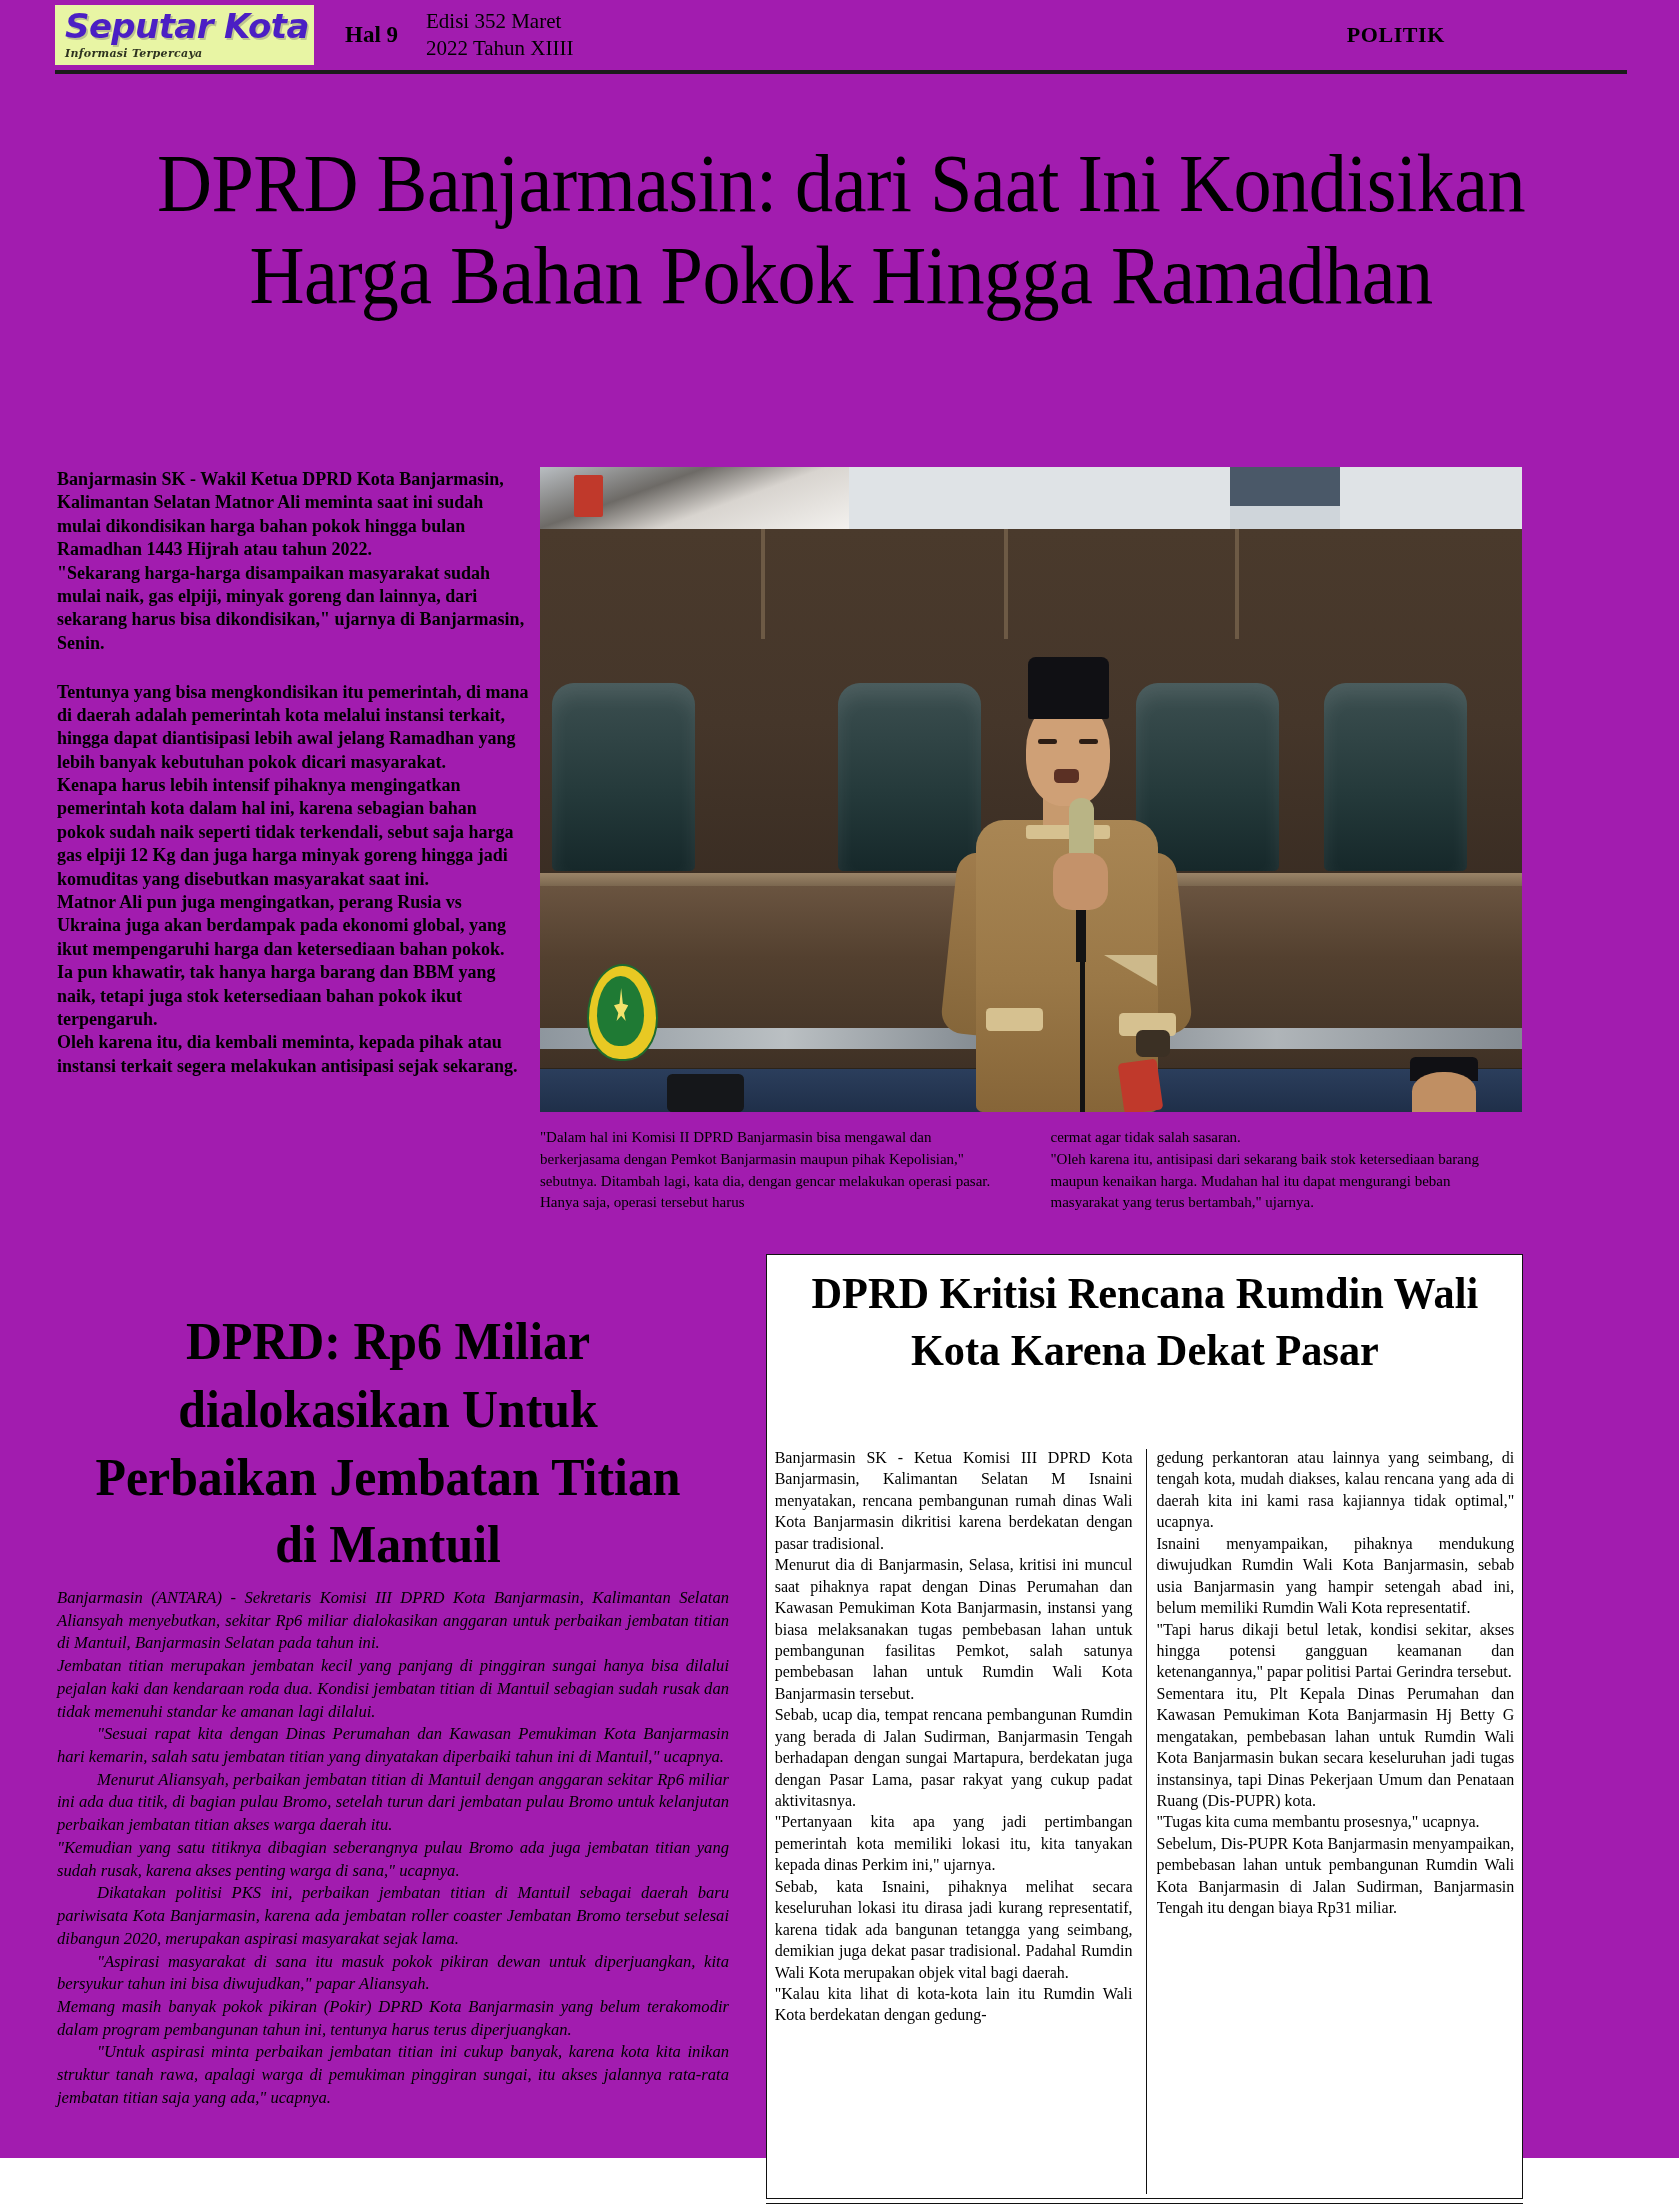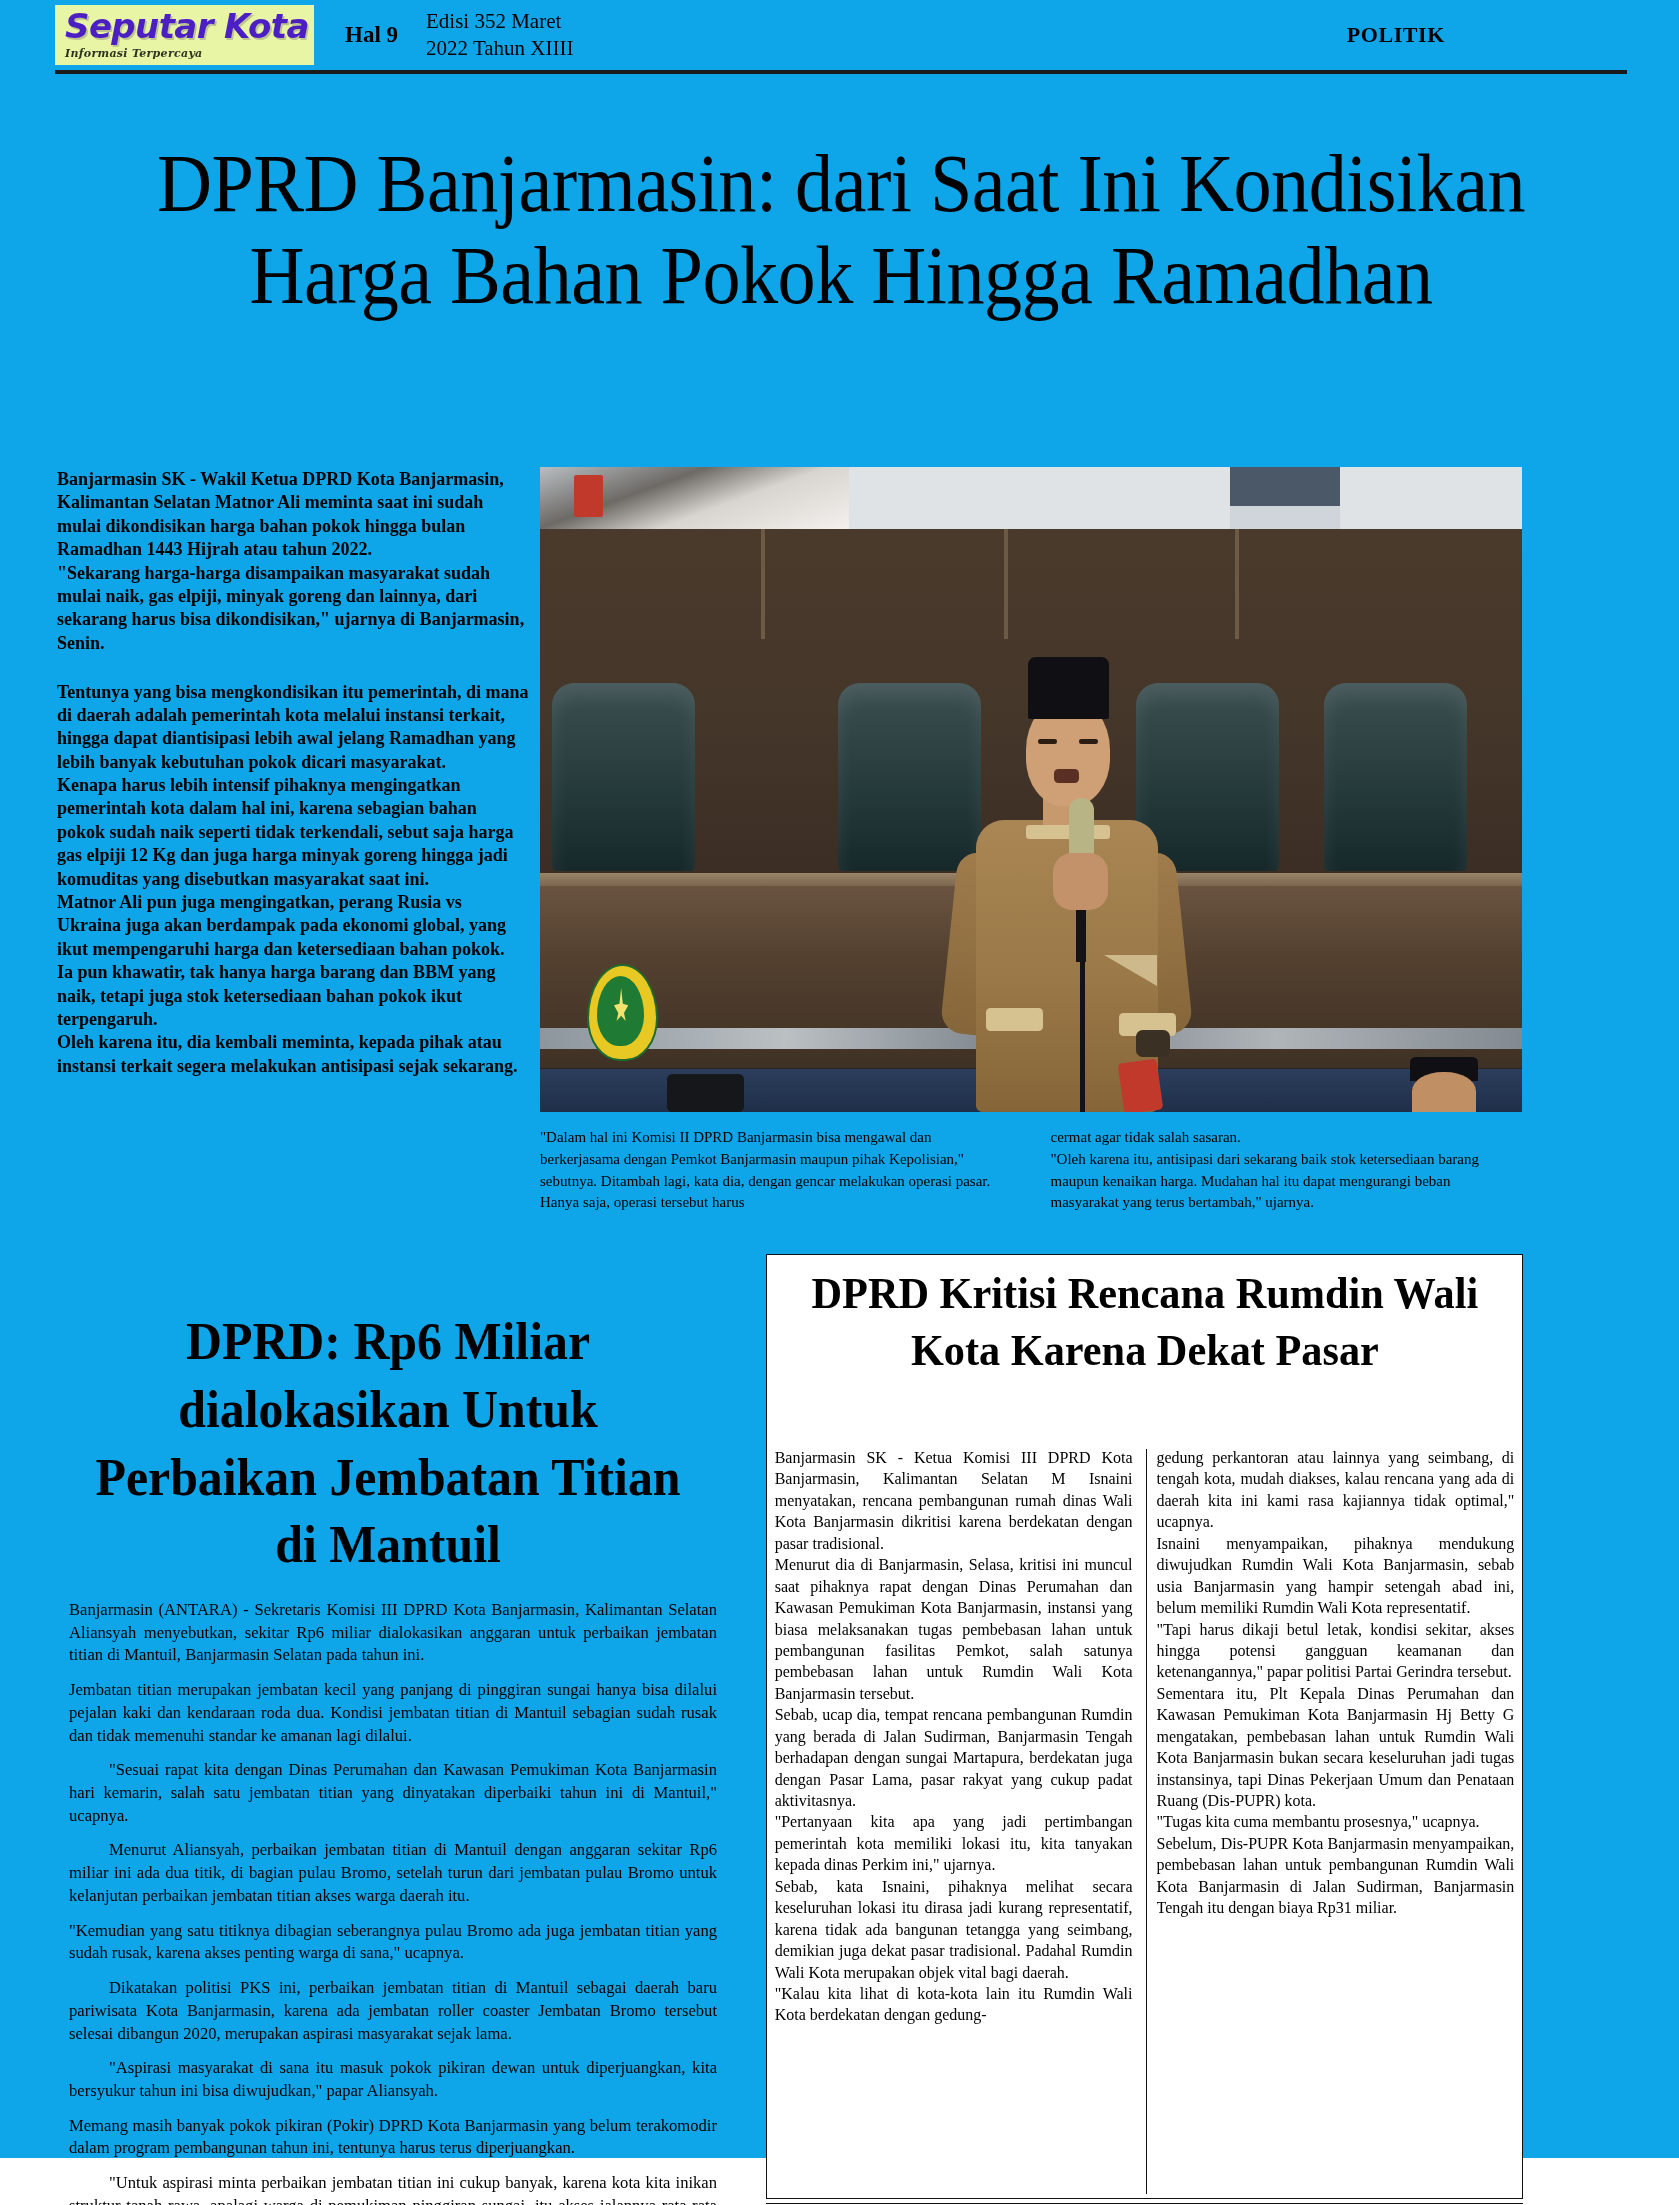--- a/index.html
+++ b/index.html
@@ -3,21 +3,21 @@
 <meta charset="utf-8">
 <title>Seputar Kota — Hal 9 — Politik</title>
 <style>
   html,body{margin:0;padding:0;background:#ffffff;}
   body{
     width:1680px;height:2205px;
     font-family:"Liberation Serif","DejaVu Serif",serif;
     color:#000;
     overflow:hidden;
   }
-  .page{position:relative;width:1680px;height:2158px;background:#0ea5e9;
+  .page{position:relative;width:1680px;height:2158px;background:#a21caf;
         padding:0;box-sizing:border-box;}
 
   
   .masthead{
     position:absolute;left:55px;top:4.4px;width:1572px;height:61px;
     display:flex;align-items:center;
   }
   .logo-box{
     width:259px;height:60px;background:#e8f5a4;
     display:flex;flex-direction:column;justify-content:center;
@@ -88,21 +88,21 @@
   .head2{
     position:absolute;left:57px;top:1264px;width:662px;
     text-align:center;font-size:53px;line-height:1.28;
     font-family:"Liberation Serif","DejaVu Serif",serif;
     transform:scaleX(.94);transform-origin:center top;
   }
   .art2{
     position:absolute;left:57px;top:1587px;width:672px;
     font-size:16.6px;line-height:1.37;text-align:justify;
   }
-  .art2 p{margin:12px;}
+  .art2 p{margin:0;font-style:italic;}
   .art2 p.ind{text-indent:40px;}
 
   
   .box{
     position:absolute;left:766px;top:1254px;width:757px;height:945px;
     border:1.7px solid #111;box-sizing:border-box;background:#fff;
   }
   .head3{
     margin:10px 16.6px 0 16.6px;text-align:center;
     font-size:45px;line-height:1.26;

